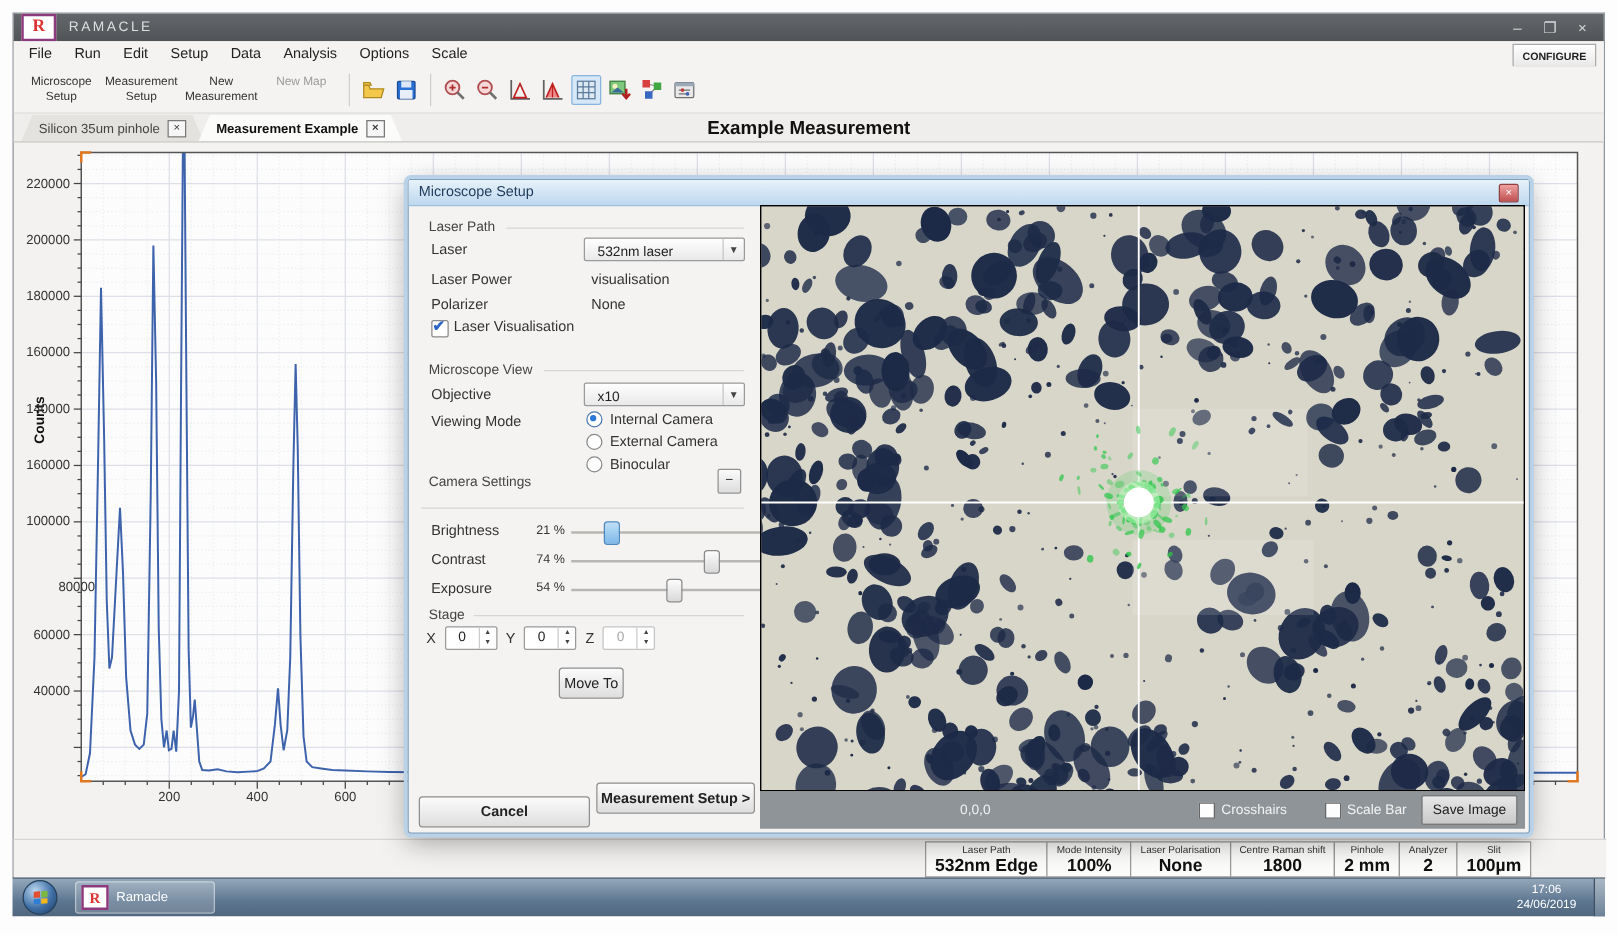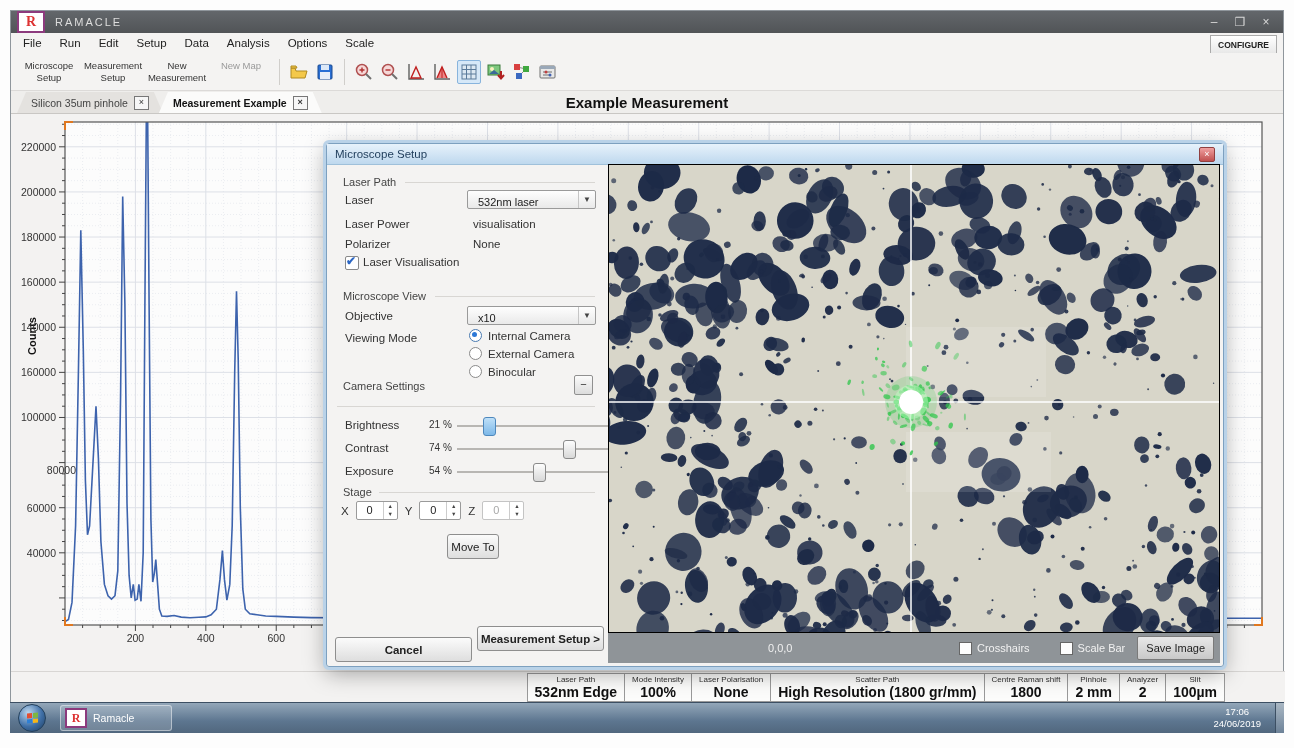--- a/index.html
+++ b/index.html
@@ -251,24 +251,20 @@
           <div class="status-cell">
             <div class="status-caption">Mode Intensity</div>
             <div class="status-value">100%</div>
           </div>
 
           <div class="status-cell">
             <div class="status-caption">Laser Polarisation</div>
             <div class="status-value">None</div>
           </div>
 
-          <div class="status-cell">
-            <div class="status-caption">Scatter Path</div>
-            <div class="status-value">High Resolution (1800 gr/mm)</div>
-          </div>
 
           <div class="status-cell">
             <div class="status-caption">Centre Raman shift</div>
             <div class="status-value">1800</div>
           </div>
 
           <div class="status-cell">
             <div class="status-caption">Pinhole</div>
             <div class="status-value">2 mm</div>
           </div>

